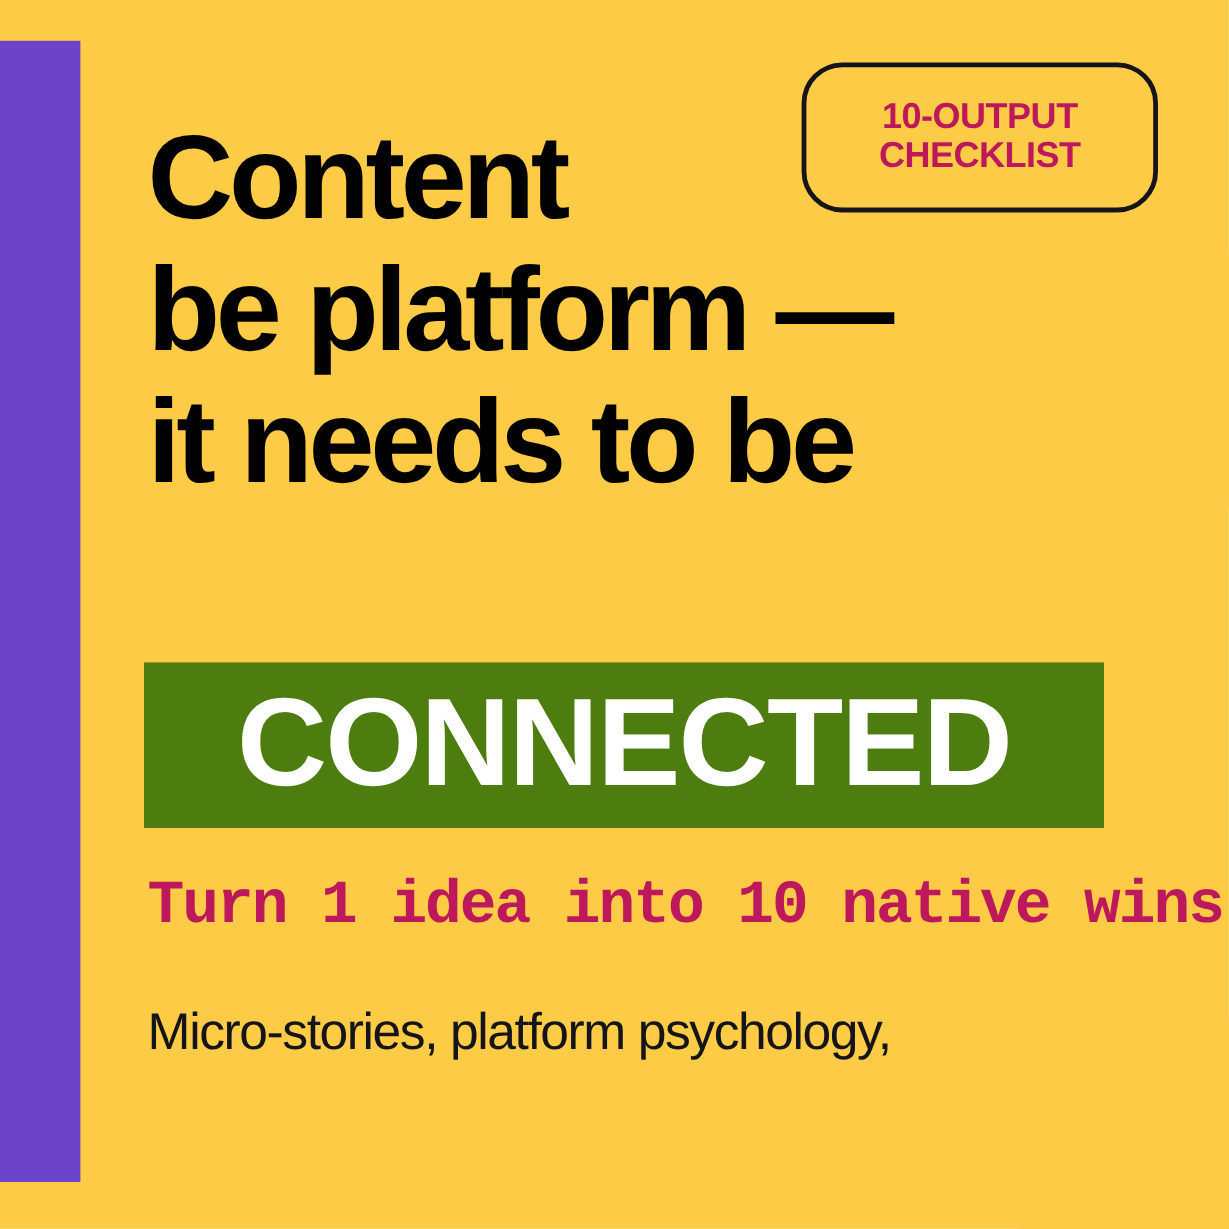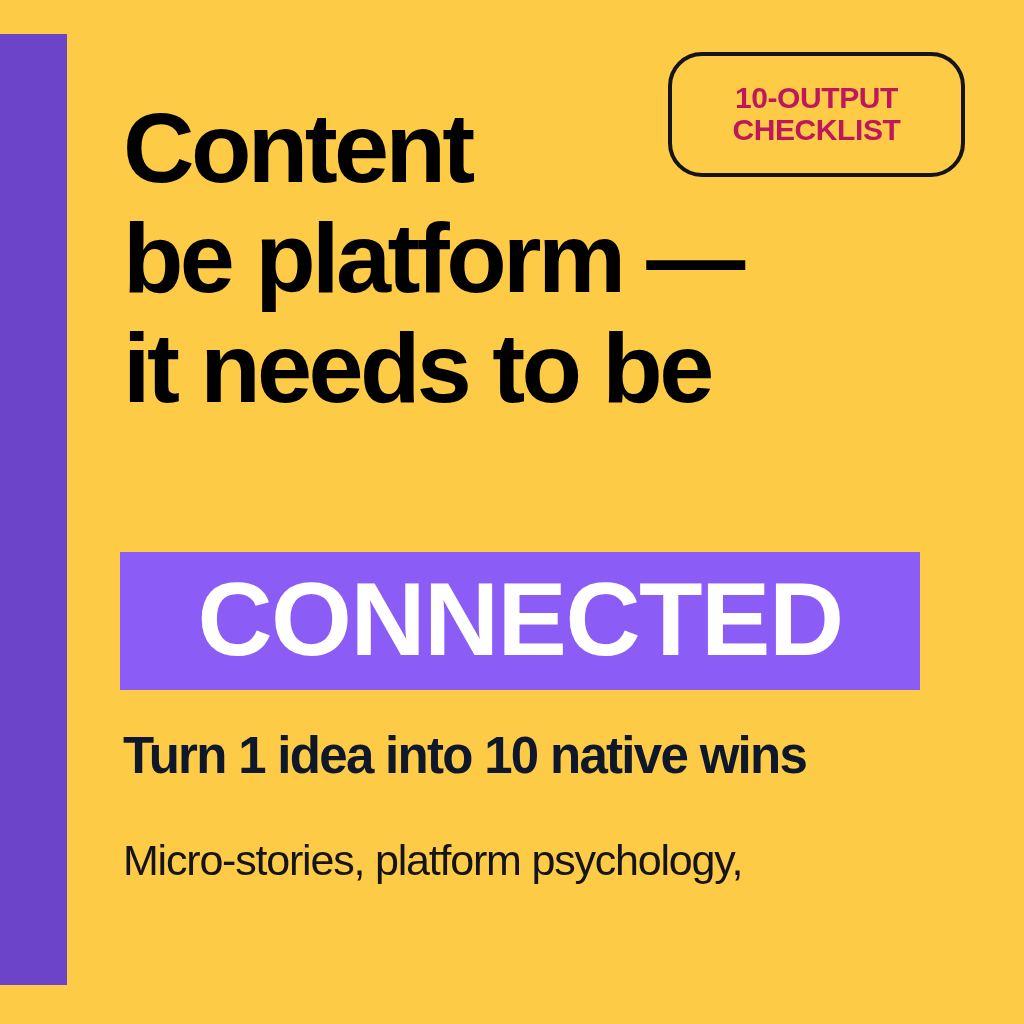--- a/index.html
+++ b/index.html
@@ -75,47 +75,47 @@
     white-space: nowrap;
   }
 
   
   #highlight-bar {
     position: absolute;
     left: 120px;
     top: 552px;
     width: 800px;
     height: 138px;
-    background: #8b5cf6;
+    background: #4d7c0f;
     display: flex;
     align-items: center;
     justify-content: center;
   }
   #highlight-word {
     font-family: "Liberation Sans", sans-serif;
     font-weight: bold;
     font-size: 104px;
     line-height: 104px;
     letter-spacing: -1.5px;
     color: #FFFFFF;
     white-space: nowrap;
     margin-top: -4px;
   }
 
   
   #subheadline {
     position: absolute;
     left: 123px;
     top: 727px;
-    font-family: Liberation Sans, sans-serif;
+    font-family: Liberation Mono, monospace;
     font-weight: bold;
     font-size: 51px;
     line-height: 58px;
     letter-spacing: -1.7px;
-    color: #0f172a;
+    color: #be185d;
     white-space: nowrap;
   }
 
   
   #body-copy {
     position: absolute;
     left: 123px;
     top: 812px;
     width: 820px;
   }

